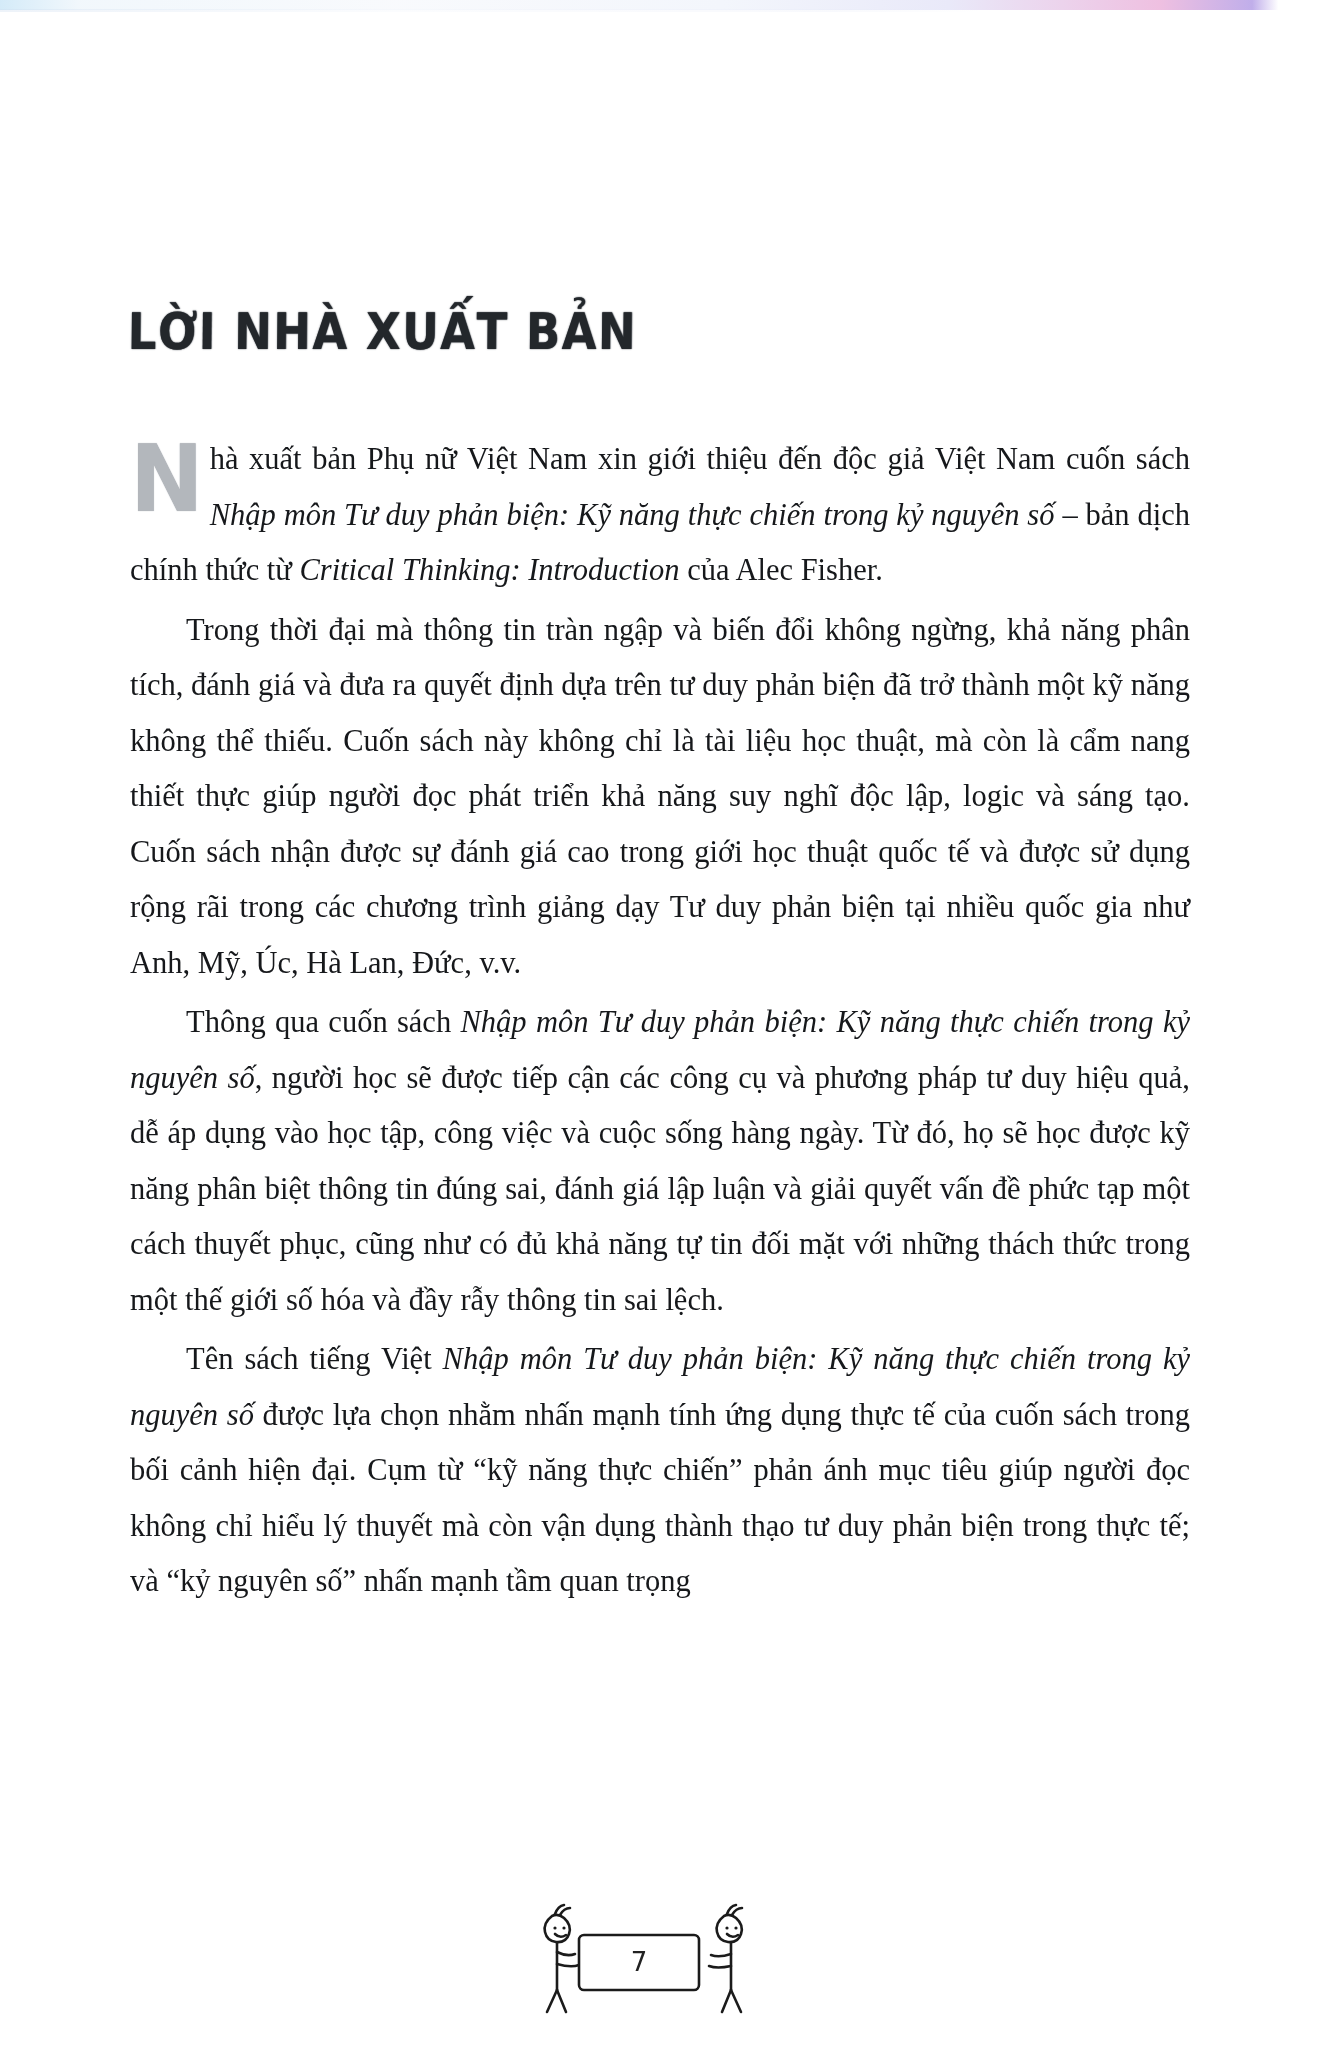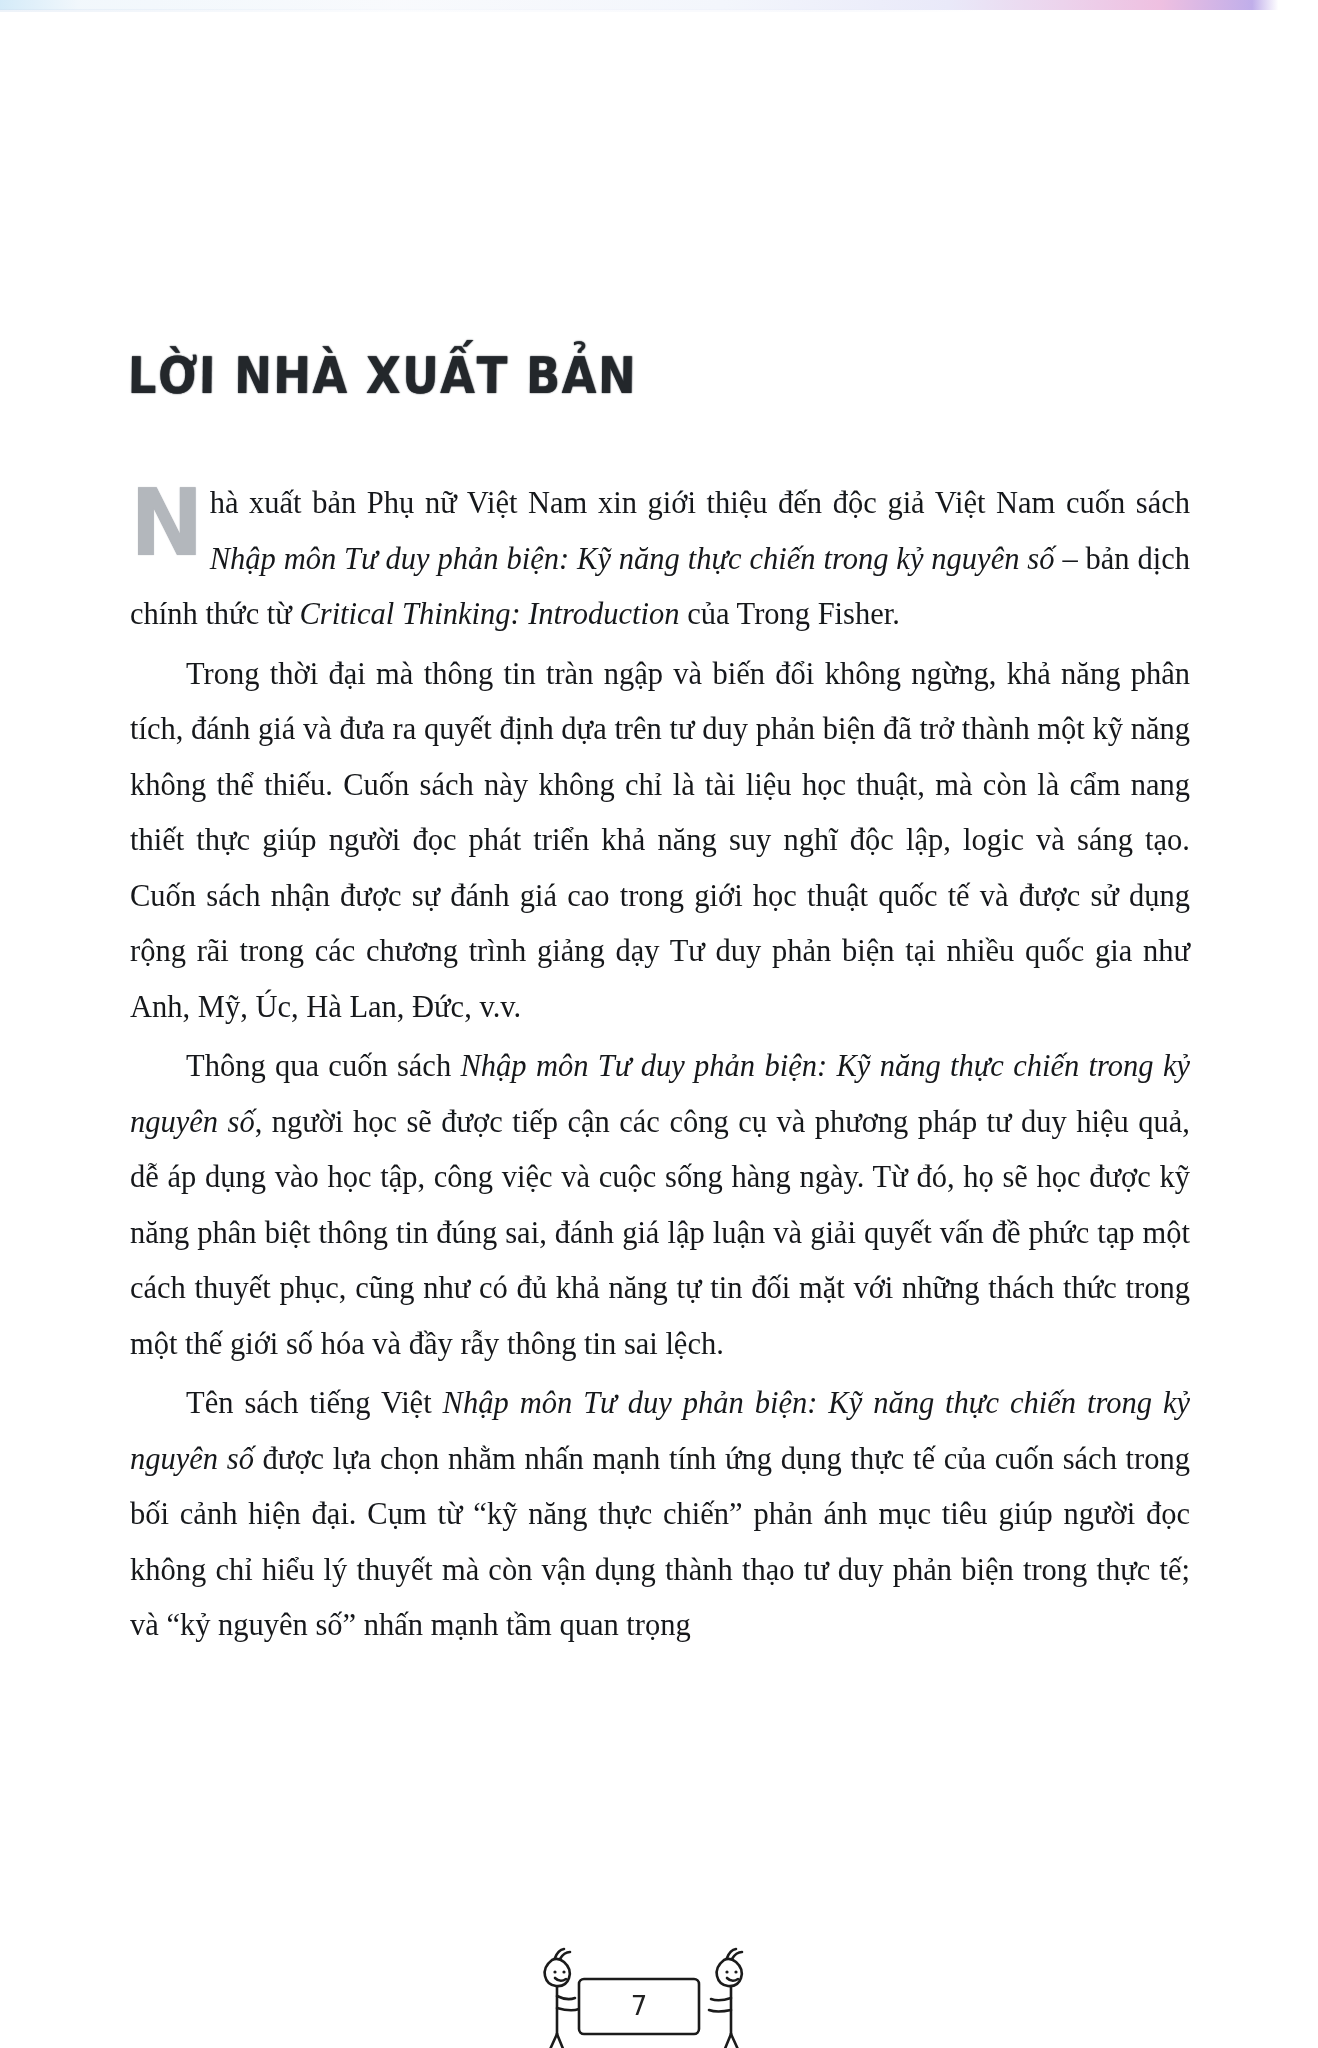--- a/index.html
+++ b/index.html
@@ -45,21 +45,20 @@
         rgba(232,238,248,0.18) 40%,
         rgba(228,232,246,0.25) 85%,
         rgba(255,255,255,0) 100%);
     pointer-events: none;
   }
 
   .page {
     position: absolute;
     inset: 0;
     padding: 0;
-    margin-top: 44px;
   }
 
   
   #page-heading {
     position: absolute;
     left: 128px;
     top: 272px;
     font-family: "DejaVu Sans", sans-serif;
     font-weight: bold;
     font-size: 45px;
@@ -142,21 +141,21 @@
 <div id="scan-artifact"></div>
 <div id="scan-artifact-2"></div>
 
 <div class="page">
 
   <h1 id="page-heading">LỜI NHÀ XUẤT BẢN</h1>
 
   <div id="body-copy">
 
     <p class="para lead">
-      <span id="drop-cap">N</span><span>hà xuất bản Phụ nữ Việt Nam xin giới thiệu đến độc giả Việt Nam cuốn sách </span><span class="bi">Nhập môn Tư duy phản biện: Kỹ năng thực chiến trong kỷ nguyên số</span><span> – bản dịch chính thức từ </span><i>Critical Thinking: Introduction</i><span> của Trong Fisher.</span>
+      <span id="drop-cap">N</span><span>hà xuất bản Phụ nữ Việt Nam xin giới thiệu đến độc giả Việt Nam cuốn sách </span><span class="bi">Nhập môn Tư duy phản biện: Kỹ năng thực chiến trong kỷ nguyên số</span><span> – bản dịch chính thức từ </span><i>Critical Thinking: Introduction</i><span> của Alec Fisher.</span>
     </p>
 
     <p class="para indent"><span>Trong thời đại mà thông tin tràn ngập và biến đổi không ngừng, khả năng phân tích, đánh giá và đưa ra quyết định dựa trên tư duy phản biện đã trở thành một kỹ năng không thể thiếu. Cuốn sách này không chỉ là tài liệu học thuật, mà còn là cẩm nang thiết thực giúp người đọc phát triển khả năng suy nghĩ độc lập, logic và sáng tạo. Cuốn sách nhận được sự đánh giá cao trong giới học thuật quốc tế và được sử dụng rộng rãi trong các chương trình giảng dạy Tư duy phản biện tại nhiều quốc gia như Anh, Mỹ, Úc, Hà Lan, Đức, v.v.</span></p>
 
     <p class="para indent"><span>Thông qua cuốn sách </span><span class="bi">Nhập môn Tư duy phản biện: Kỹ năng thực chiến trong kỷ nguyên số</span><span>, người học sẽ được tiếp cận các công cụ và phương pháp tư duy hiệu quả, dễ áp dụng vào học tập, công việc và cuộc sống hàng ngày. Từ đó, họ sẽ học được kỹ năng phân biệt thông tin đúng sai, đánh giá lập luận và giải quyết vấn đề phức tạp một cách thuyết phục, cũng như có đủ khả năng tự tin đối mặt với những thách thức trong một thế giới số hóa và đầy rẫy thông tin sai lệch.</span></p>
 
 
     <p class="para indent"><span>Tên sách tiếng Việt </span><span class="bi">Nhập môn Tư duy phản biện: Kỹ năng thực chiến trong kỷ nguyên số</span><span> được lựa chọn nhằm nhấn mạnh tính ứng dụng thực tế của cuốn sách trong bối cảnh hiện đại. Cụm từ “kỹ năng thực chiến” phản ánh mục tiêu giúp người đọc không chỉ hiểu lý thuyết mà còn vận dụng thành thạo tư duy phản biện trong thực tế; và “kỷ nguyên số” nhấn mạnh tầm quan trọng</span></p>
 
   </div>

